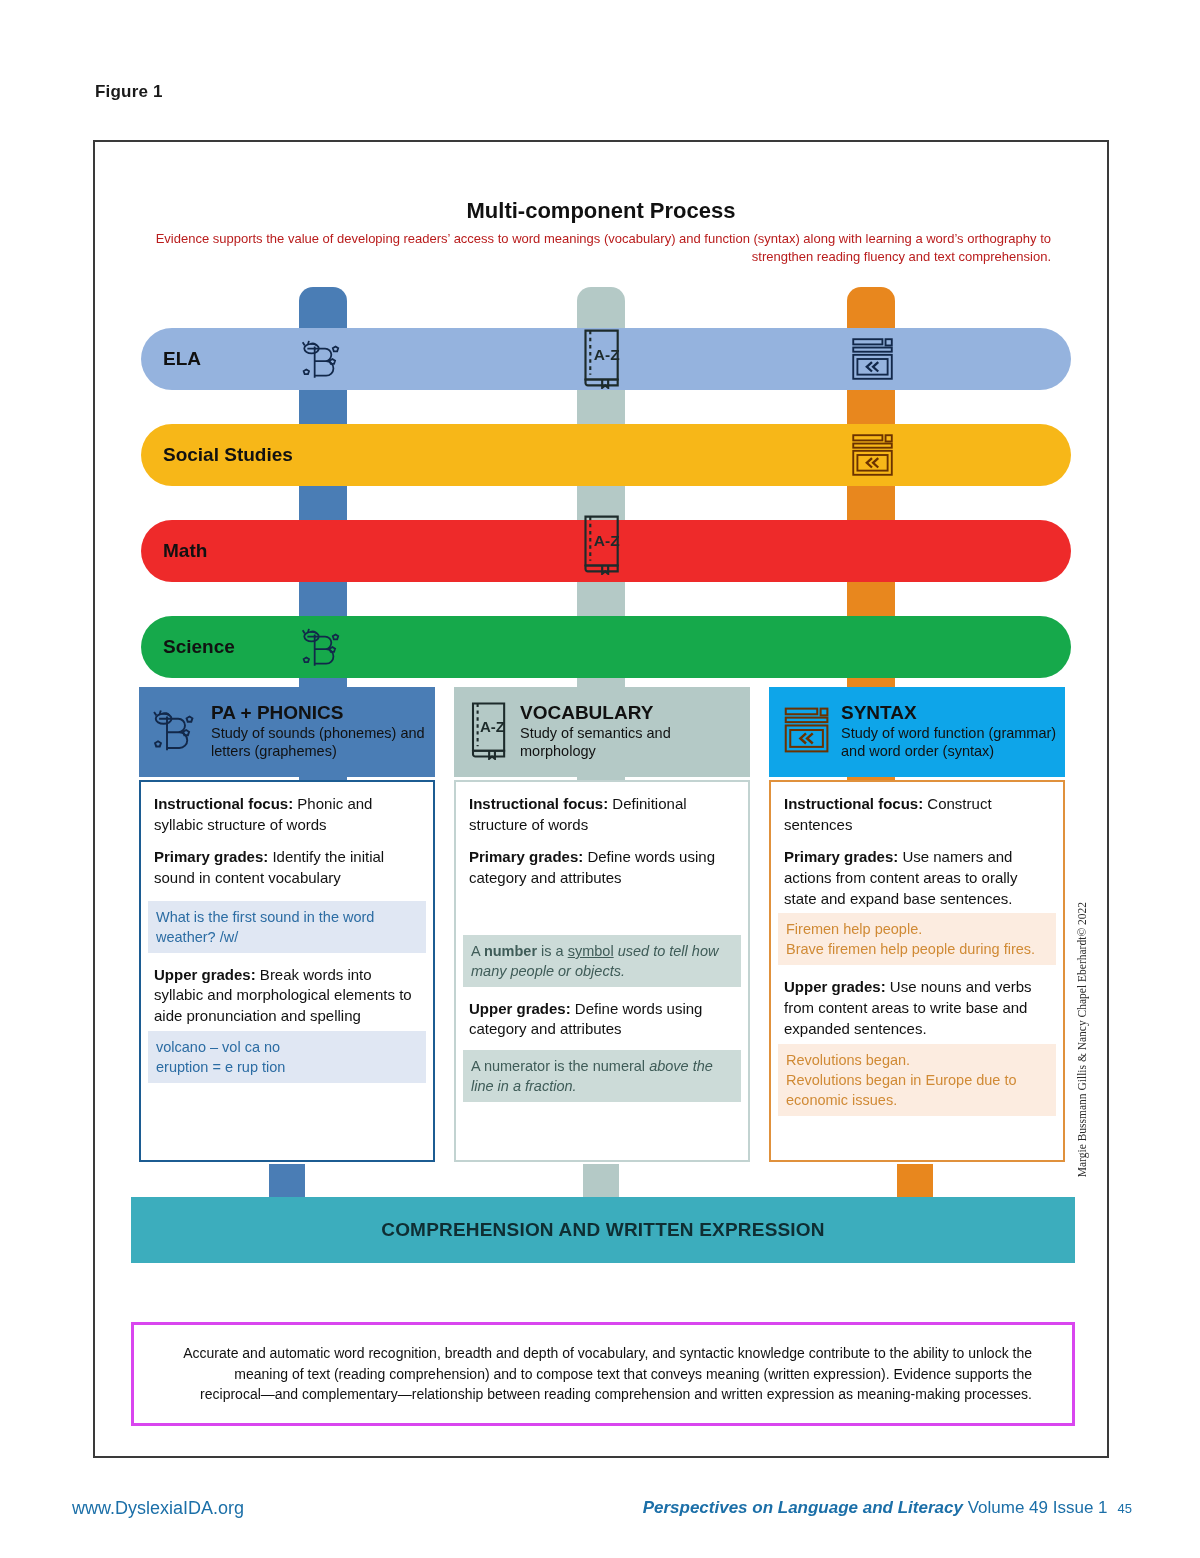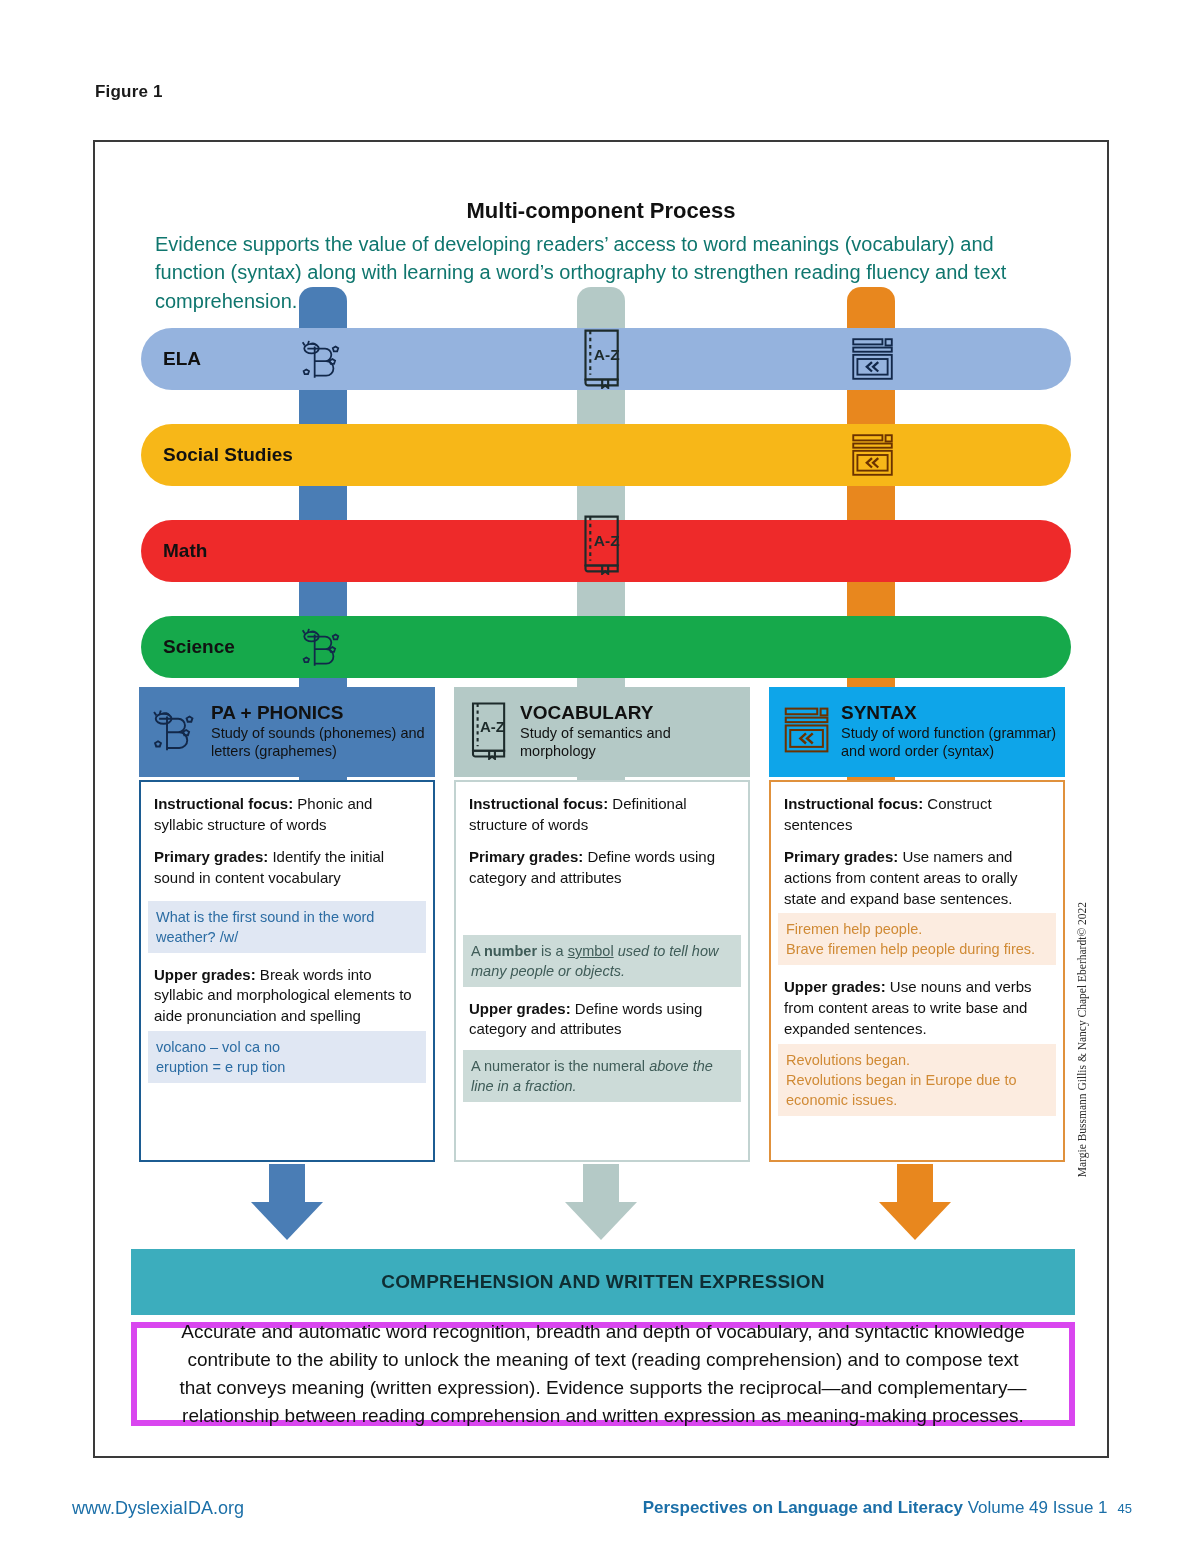--- a/index.html
+++ b/index.html
@@ -29,21 +29,21 @@
     text-align: center; color: #1b7ab5;
     font-size: 27px; font-weight: bold; letter-spacing: .2px;
   }
   .subtitle {
     position: absolute; left: 0; top: 56px; width: 100%;
     text-align: center; color: #111;
     font-size: 22px; font-weight: bold;
   }
   .lede {
     position: absolute; left: 60px; top: 88px; width: 896px;
-    text-align: left; font-size: 20px; line-height: 1.42; color: #0f766e;
+    text-align: right; font-size: 13px; line-height: 1.42; color: #b91c1c;
   }
 
   
   .strand { position: absolute; border-radius: 14px 14px 0 0; }
   .strand.phonics { left: 204px; top: 145px; width: 48px; height: 545px; background: #4a7db5; }
   .strand.vocab   { left: 482px; top: 145px; width: 48px; height: 545px; background: #b4c9c6; }
   .strand.syntax  { left: 752px; top: 145px; width: 48px; height: 545px; background: #e8871e; }
 
   
   .subject {
@@ -107,50 +107,50 @@
     border-left: 36px solid transparent; border-right: 36px solid transparent;
     border-top: 38px solid currentColor;
   }
   .a-phonics { left: 156px; color: #4a7db5; }
   .a-vocab   { left: 470px; color: #b4c9c6; }
   .a-syntax  { left: 784px; color: #e8871e; }
   .arrow .shaft { background: currentColor; }
 
   
   .comp-band {
-    position: absolute; left: 36px; top: 1107px; width: 944px; height: 66px;
+    position: absolute; left: 36px; top: 1055px; width: 944px; height: 66px;
     background: #3cadbd; display: flex; align-items: center; justify-content: center;
     font-size: 19px; font-weight: bold; color: #0f2e33; letter-spacing: .2px;
   }
   .comp-box {
     position: absolute; left: 36px; top: 1180px; width: 944px; height: 104px;
-    border: 6px solid #d946ef; background: #fff;
+    border: 3px solid #d946ef; background: #fff;
     display: flex; align-items: center; justify-content: center;
-    padding: 6px 40px; text-align: center; font-size: 19px; line-height: 1.48; color: #111;
+    padding: 6px 40px; text-align: right; font-size: 14px; line-height: 1.48; color: #111;
   }
 
   
   .credit {
     position: absolute; left: 981px; top: 760px;
     transform-origin: left top; transform: rotate(-90deg) translate(-100%, 0);
     white-space: nowrap; font-family: "Liberation Serif", serif;
     font-size: 11.5px; color: #2a2a2a;
   }
 
   
   .footer { position: absolute; left: 0; top: 1498px; width: 1200px; }
   .foot-left {
     position: absolute; left: 72px; top: 0;
     font-size: 18px; color: #1b6fa8;
   }
   .foot-right {
     position: absolute; right: 68px; top: 0;
     font-size: 17px; color: #1b6fa8; white-space: nowrap;
   }
-  .foot-right .ital { font-weight: bold; }
+  .foot-right .ital { font-style: italic; font-weight: bold; }
   .foot-right .pg { font-weight: normal; font-size: 13px; margin-left: 10px; }
 </style>
 </head>
 <body>
 
 <div class="page">
 
   <div class="figure-label">Figure 1</div>
 
   <div class="frame">

